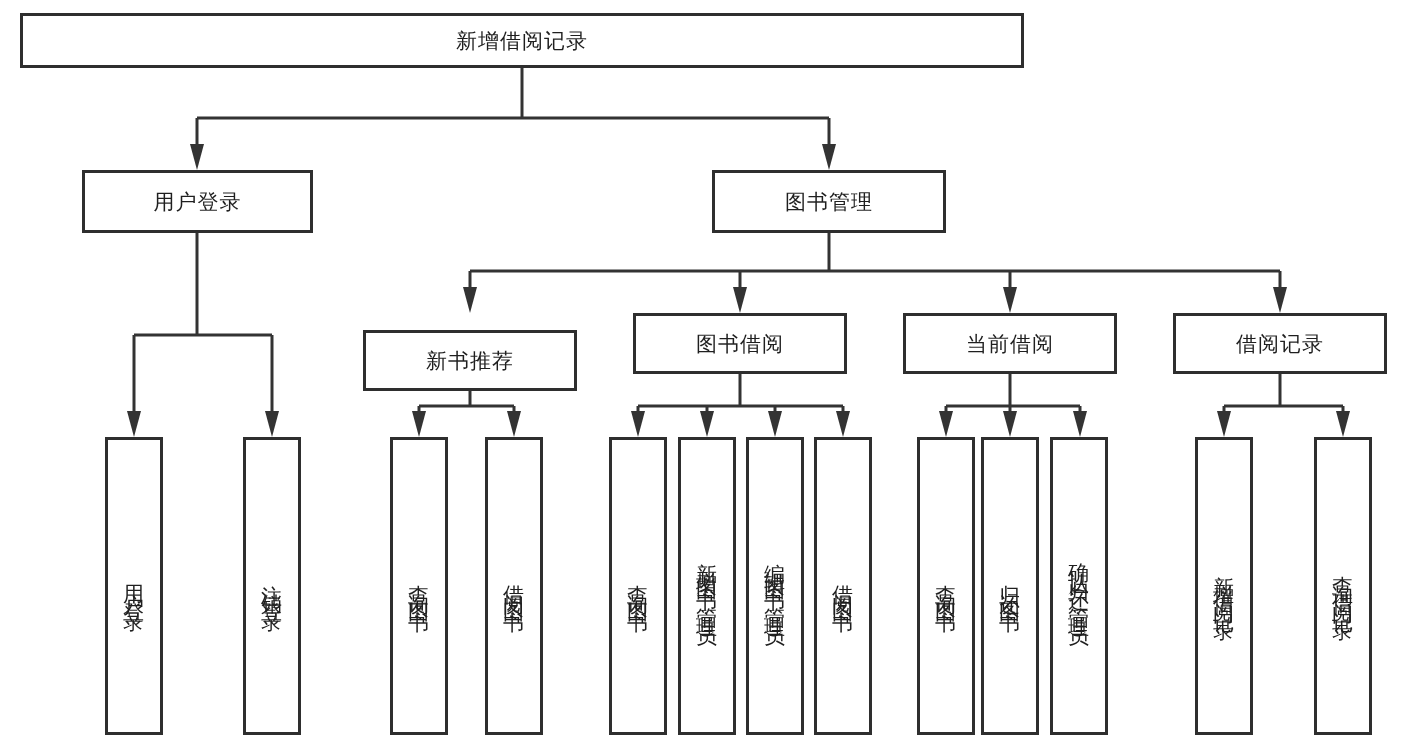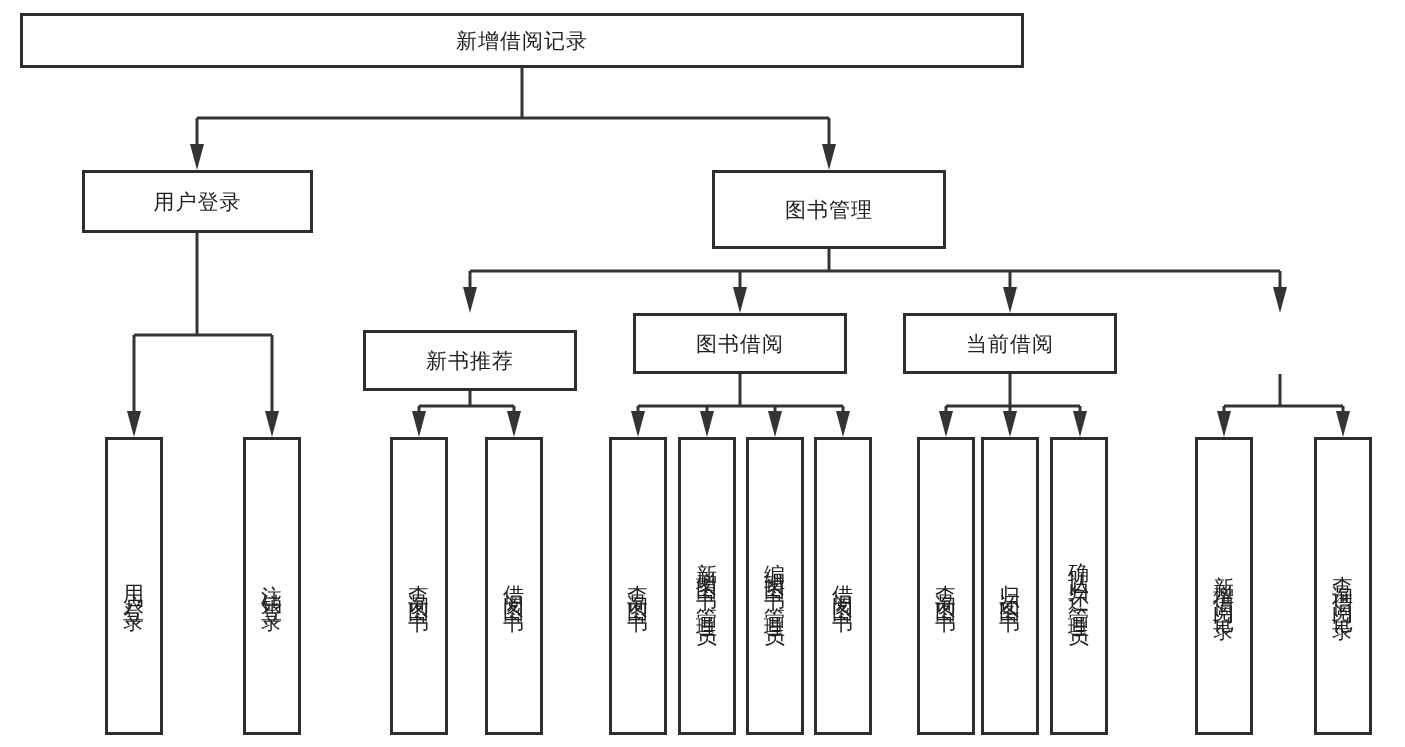--- a/index.html
+++ b/index.html
@@ -135,33 +135,36 @@
     <polygon class="arrow" points="1336,411 1350,411 1343,437"></polygon>
   </svg>
 
   <div class="node hnode" style="left:20px; top:13px; width:1004px; height:55px;">
     <span>新增借阅记录</span>
   </div>
 
   <div class="node hnode" style="left:82px; top:170px; width:231px; height:63px;">
     <span>用户登录</span>
   </div>
-  <div class="node hnode" style="left:712px; top:170px; width:234px; height:79px;">
+  <div class="node hnode" style="left:712px; top:170px; width:234px; height:63px;">
     <span>图书管理</span>
   </div>
 
   <div class="node hnode" style="left:363px; top:330px; width:214px; height:61px;">
     <span>新书推荐</span>
   </div>
   <div class="node hnode" style="left:633px; top:313px; width:214px; height:61px;">
     <span>图书借阅</span>
   </div>
   <div class="node hnode" style="left:903px; top:313px; width:214px; height:61px;">
     <span>当前借阅</span>
   </div>
+  <div class="node hnode" style="left:1173px; top:313px; width:214px; height:61px;">
+    <span>借阅记录</span>
+  </div>
 
   <div class="node leaf" style="left:105px;">
     <span class="vtext">用户登录</span>
   </div>
   <div class="node leaf" style="left:243px;">
     <span class="vtext">注销登录</span>
   </div>
 
   <div class="node leaf" style="left:390px;">
     <span class="vtext">查询图书</span>

